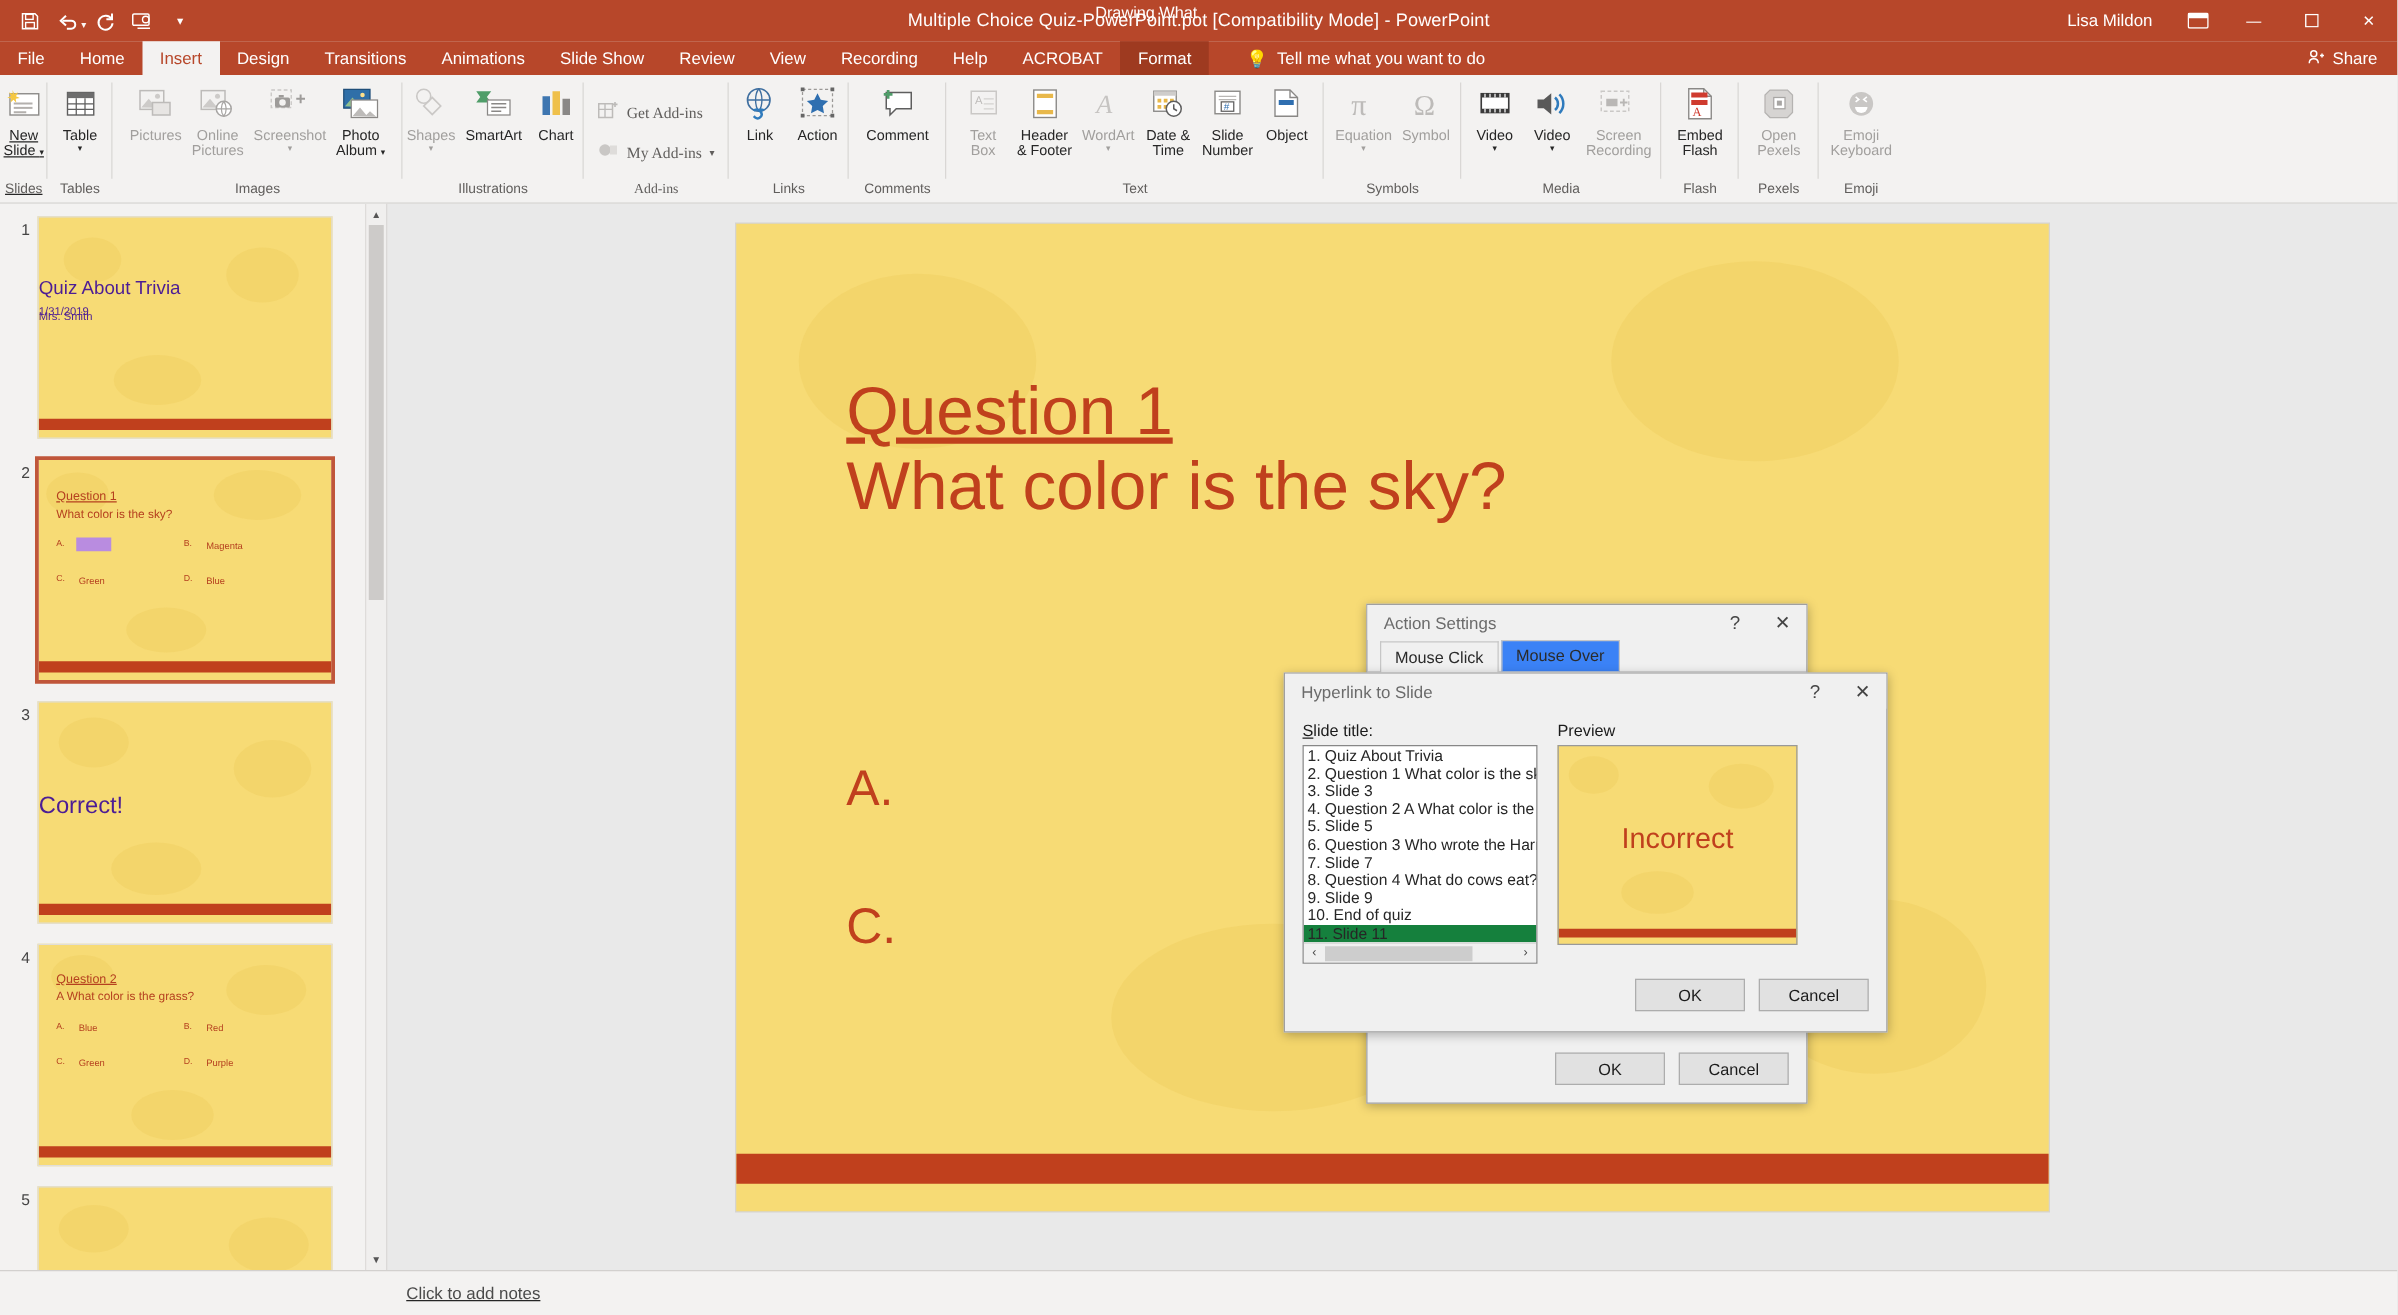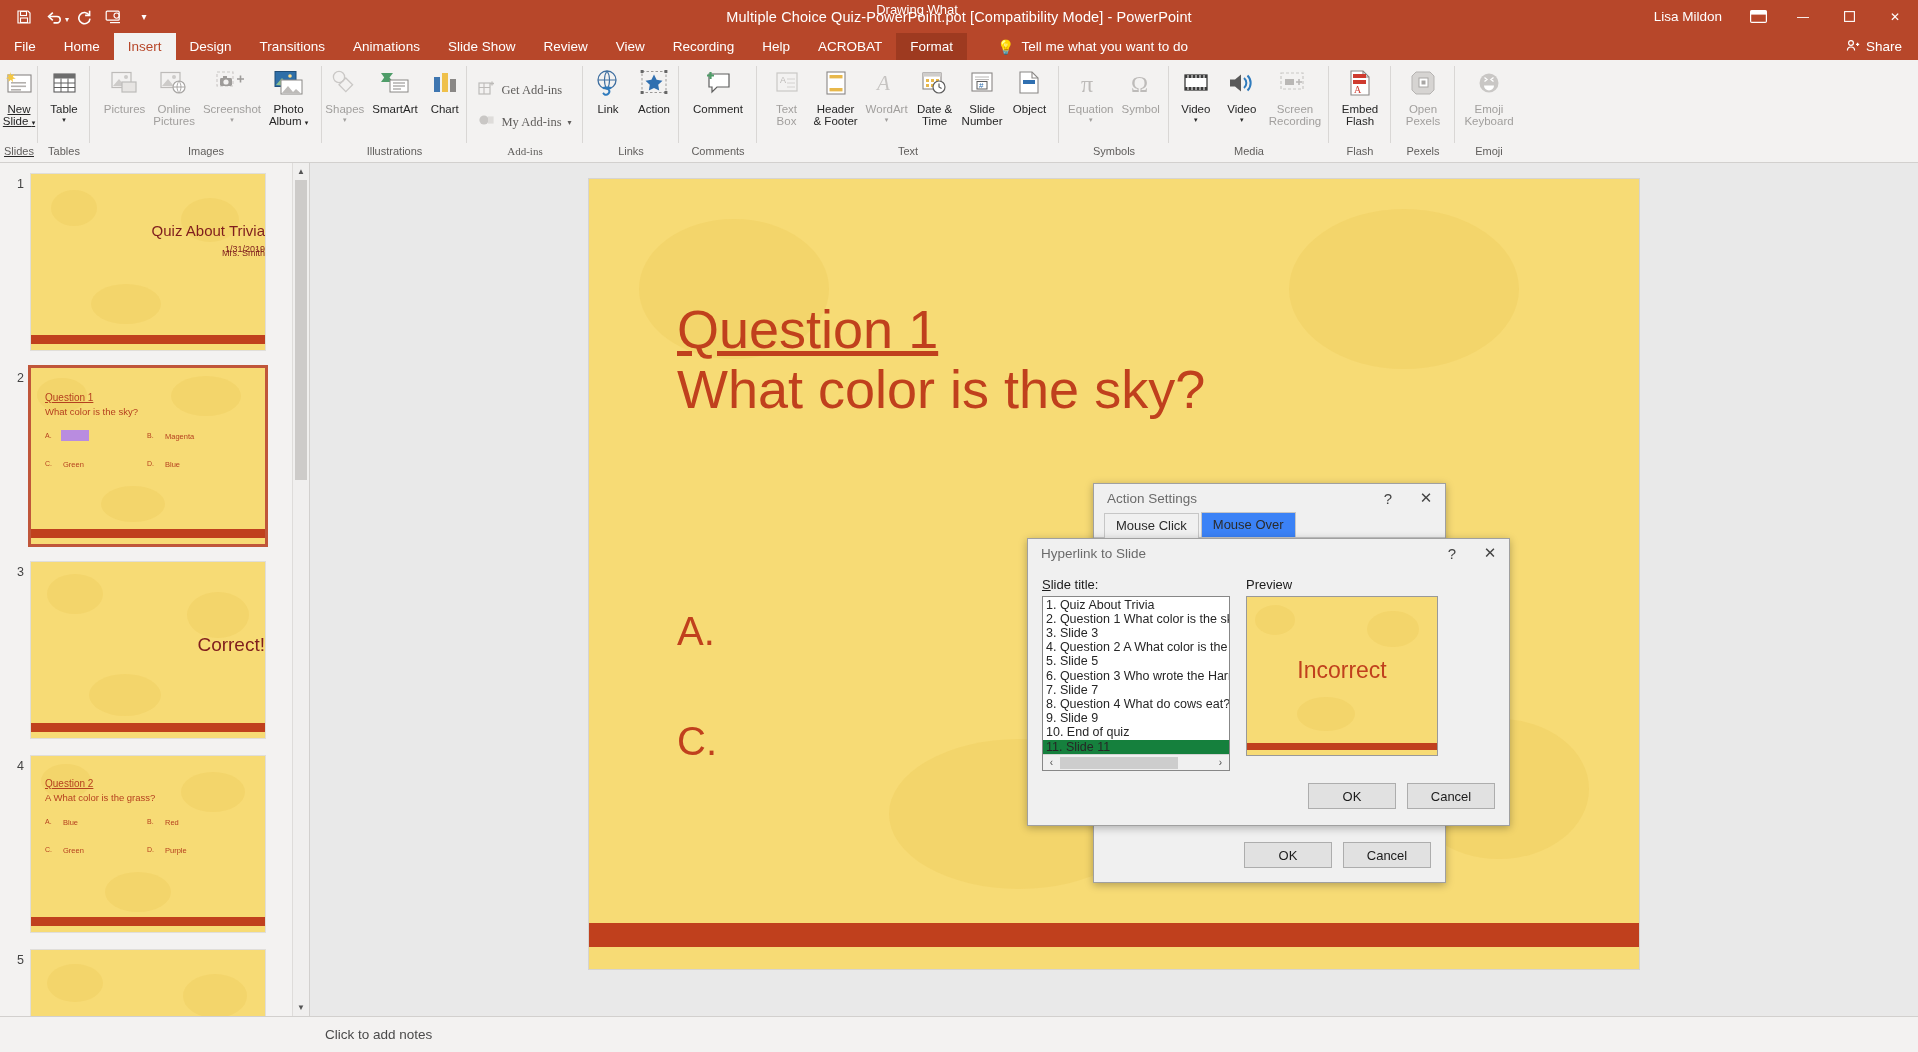--- a/index.html
+++ b/index.html
@@ -92,21 +92,21 @@
   .mini-bar{ position:absolute; left:0; right:0; bottom:6px; height:9px; background:#c0401d; }
   .thumbs-scroll{
     position:absolute; right:0; top:0; bottom:0; width:17px; background:#f0efee;
     border-left:1px solid #dedcda;
   }
   .ts-arrow{ height:17px; display:flex; align-items:center; justify-content:center; font-size:8px; color:#555;}
   .ts-thumb{ position:absolute; top:17px; left:2px; right:2px; height:300px; background:#cdcbc9; }
   
   .m-title{ color:#b5401f; font-size:10px; text-decoration:underline; position:absolute;}
   .m-line{ color:#b5401f; font-size:9.5px; position:absolute; }
-  .m-cc{ color:#7f1d1d; text-align:right; width:100%; position:absolute;}
+  .m-cc{ color:#4c1d95; text-align:left; width:100%; position:absolute;}
   
   .stage{
     flex:1; background:#e9e9e9; position:relative; display:flex;
     align-items:flex-start; justify-content:center; padding-top:16px;
   }
   .slide{
     width:1050px; height:790px; background:#f7db75; position:relative; overflow:hidden;
     box-shadow:0 0 0 1px #d6d4d1;
   }
   .slide-accent{ position:absolute; left:0; right:0; bottom:22px; height:24px; background:#c0401d; }
@@ -118,21 +118,21 @@
     position:absolute; left:88px; top:180px; font-size:54px; color:#c0401d; line-height:60px;
   }
   .opt{ position:absolute; font-size:40px; color:#c0401d; }
   .optA{ left:88px; top:430px; }
   .optB{ left:600px; top:430px; }
   .optC{ left:88px; top:540px; }
   .optD{ left:600px; top:540px; }
   .deco{ position:absolute; border-radius:50%; background:#f0cf62; opacity:.55; }
   
   .notes{
-    height:36px; background:#f3f2f1; border-top:1px solid #d2d0ce; display:flex; align-items:center;
+    height:36px; background:#f3f2f1; border-top:1px solid #d2d0ce; display:flex; align-items:center;text-decoration:underline;
   }
   .notes-text{ padding-left:325px; color:#4a4a4a; font-size:13.5px;}
   
   .dlg{ position:absolute; background:#f0f0f0; border:1px solid #a0a0a0;
         box-shadow:0 2px 8px rgba(0,0,0,.28); font-size:13px; }
   .dlg-title{
     height:28px; display:flex; align-items:center; background:#f0f0f0;
     padding-left:13px; color:#6b6b6b; font-size:13.5px;
   }
   .dlg-title .tools{ margin-left:auto; display:flex; align-items:center; }

